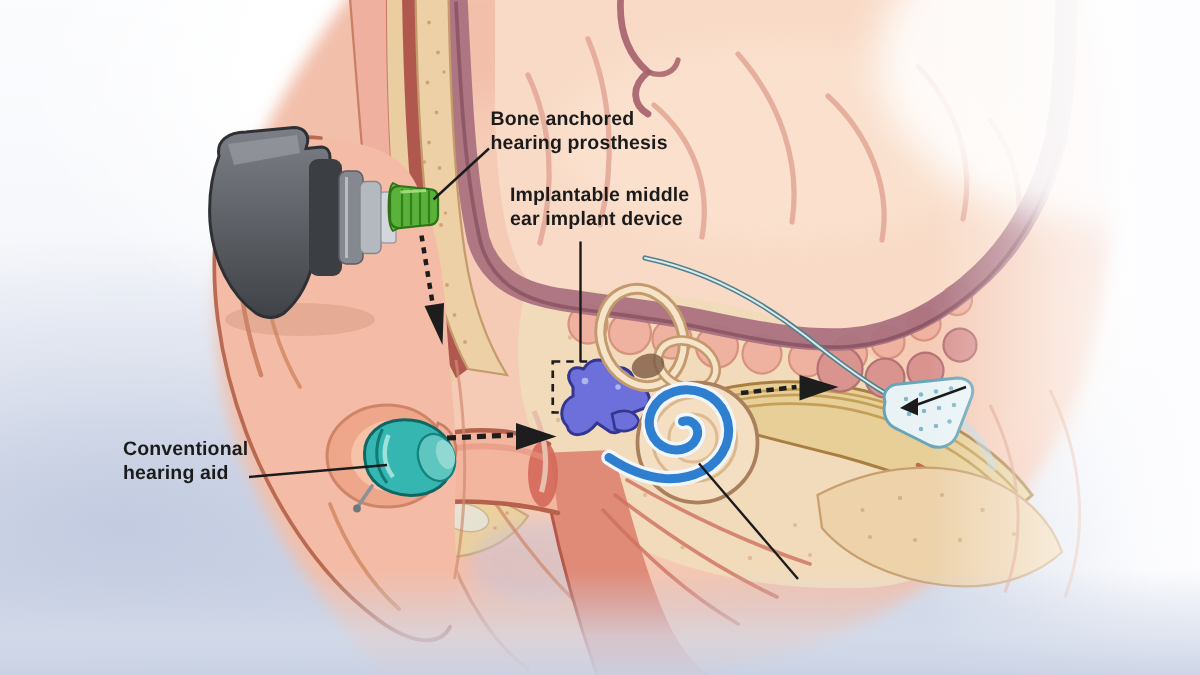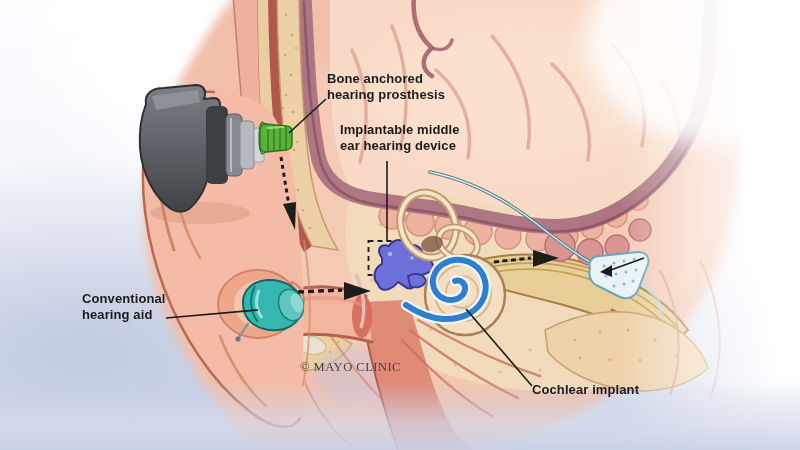--- a/index.html
+++ b/index.html
@@ -334,18 +334,16 @@
     <path d="M 644,258 L 608,271"></path>
     <polygon points="612,265 612,277 600,272" fill="#1b1b1b" stroke="none"></polygon>
     <path d="M 166,318 L 258,310"></path>
     <path d="M 466,309 L 532,386"></path>
   </g>
 </svg>
 
   <div class="lbl" id="lbl-bone">Bone anchored
 hearing prosthesis</div>
   <div class="lbl" id="lbl-mid">Implantable middle
-ear hearing device</div>
+ear implant device</div>
   <div class="lbl" id="lbl-conv">Conventional
 hearing aid</div>
-  <div class="lbl" id="lbl-coch">Cochlear implant</div>
-  <div id="lbl-mayo">© MAYO CLINIC</div>
 </div>
 
 </body></html>

